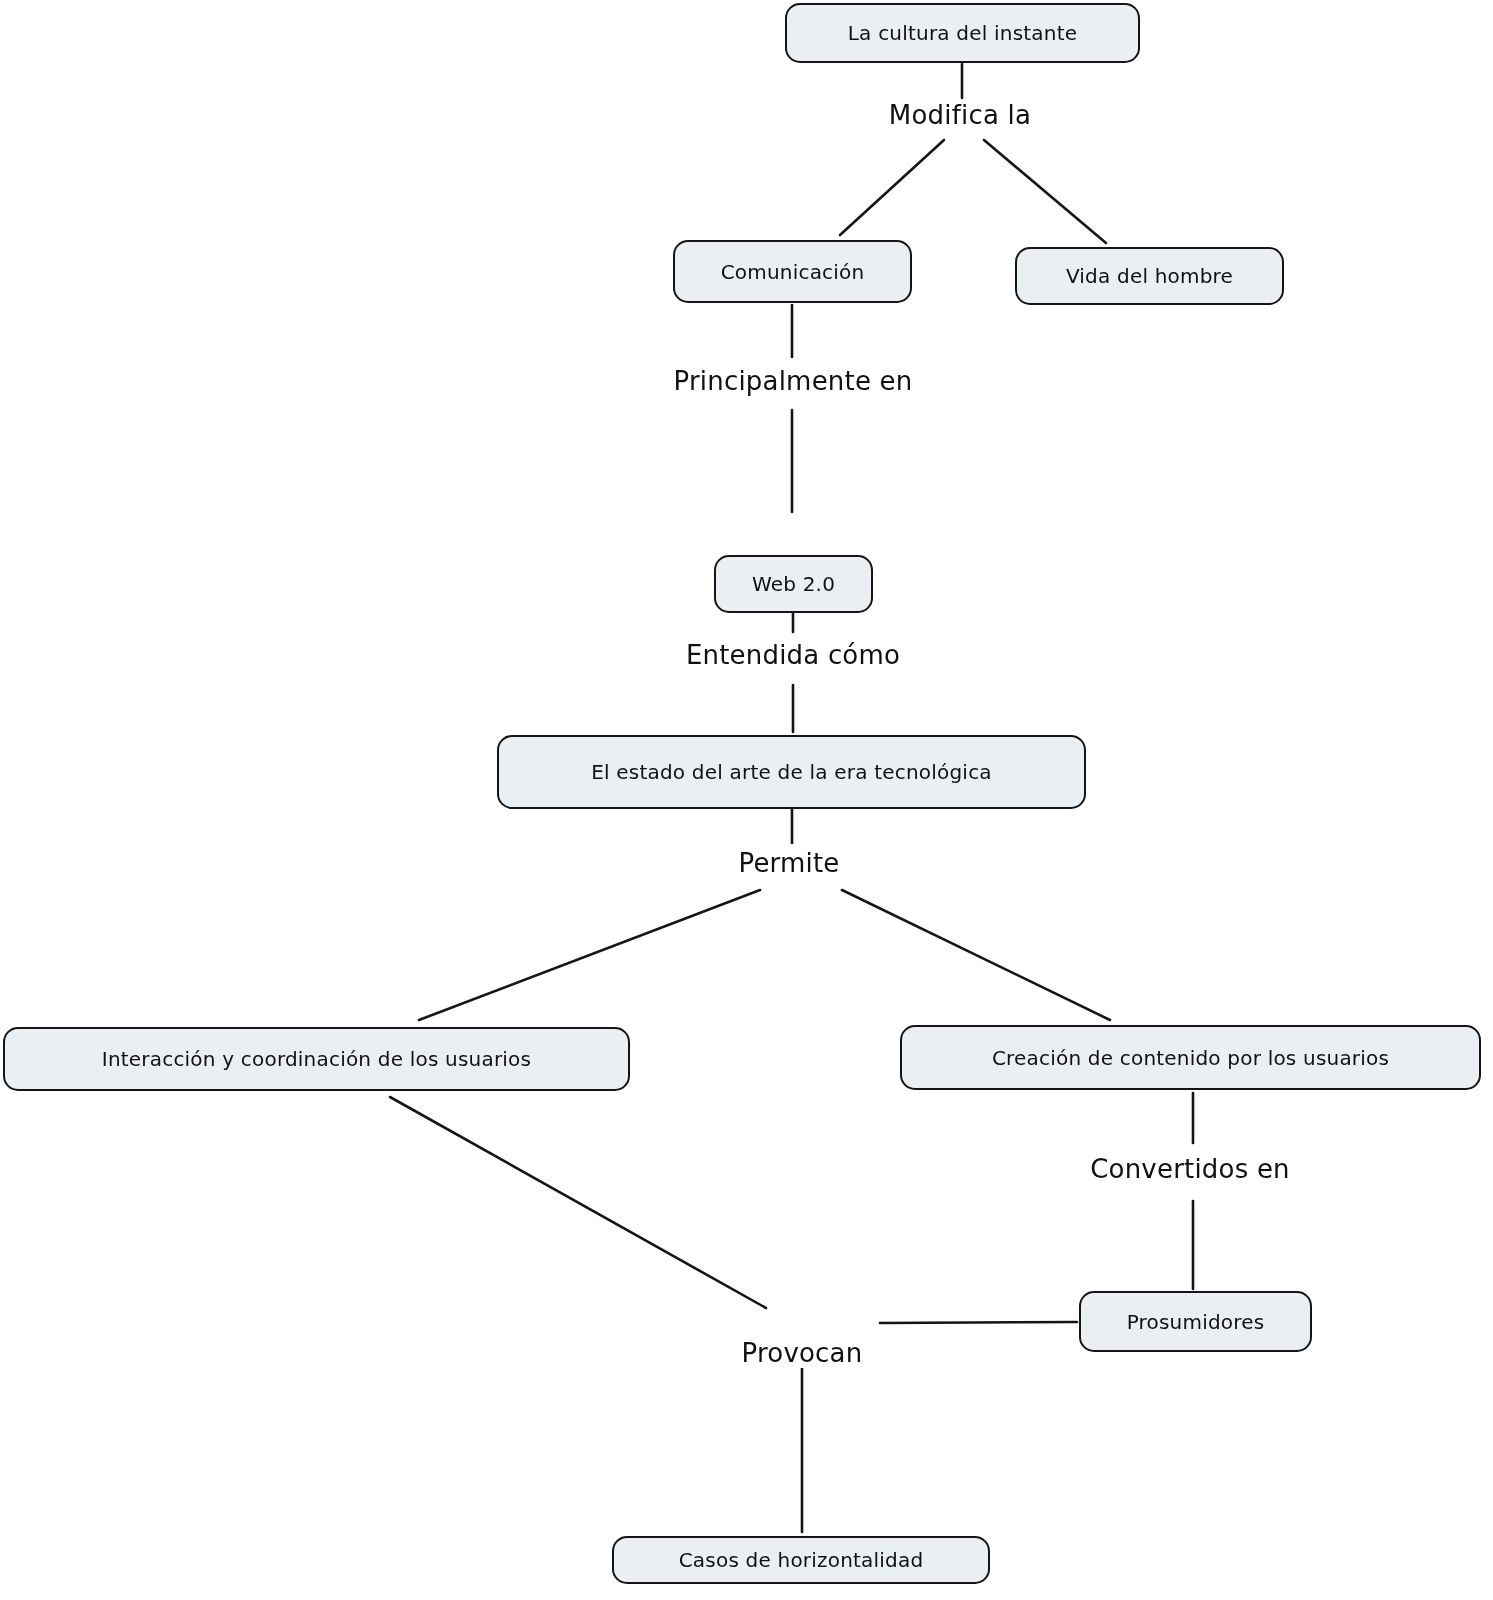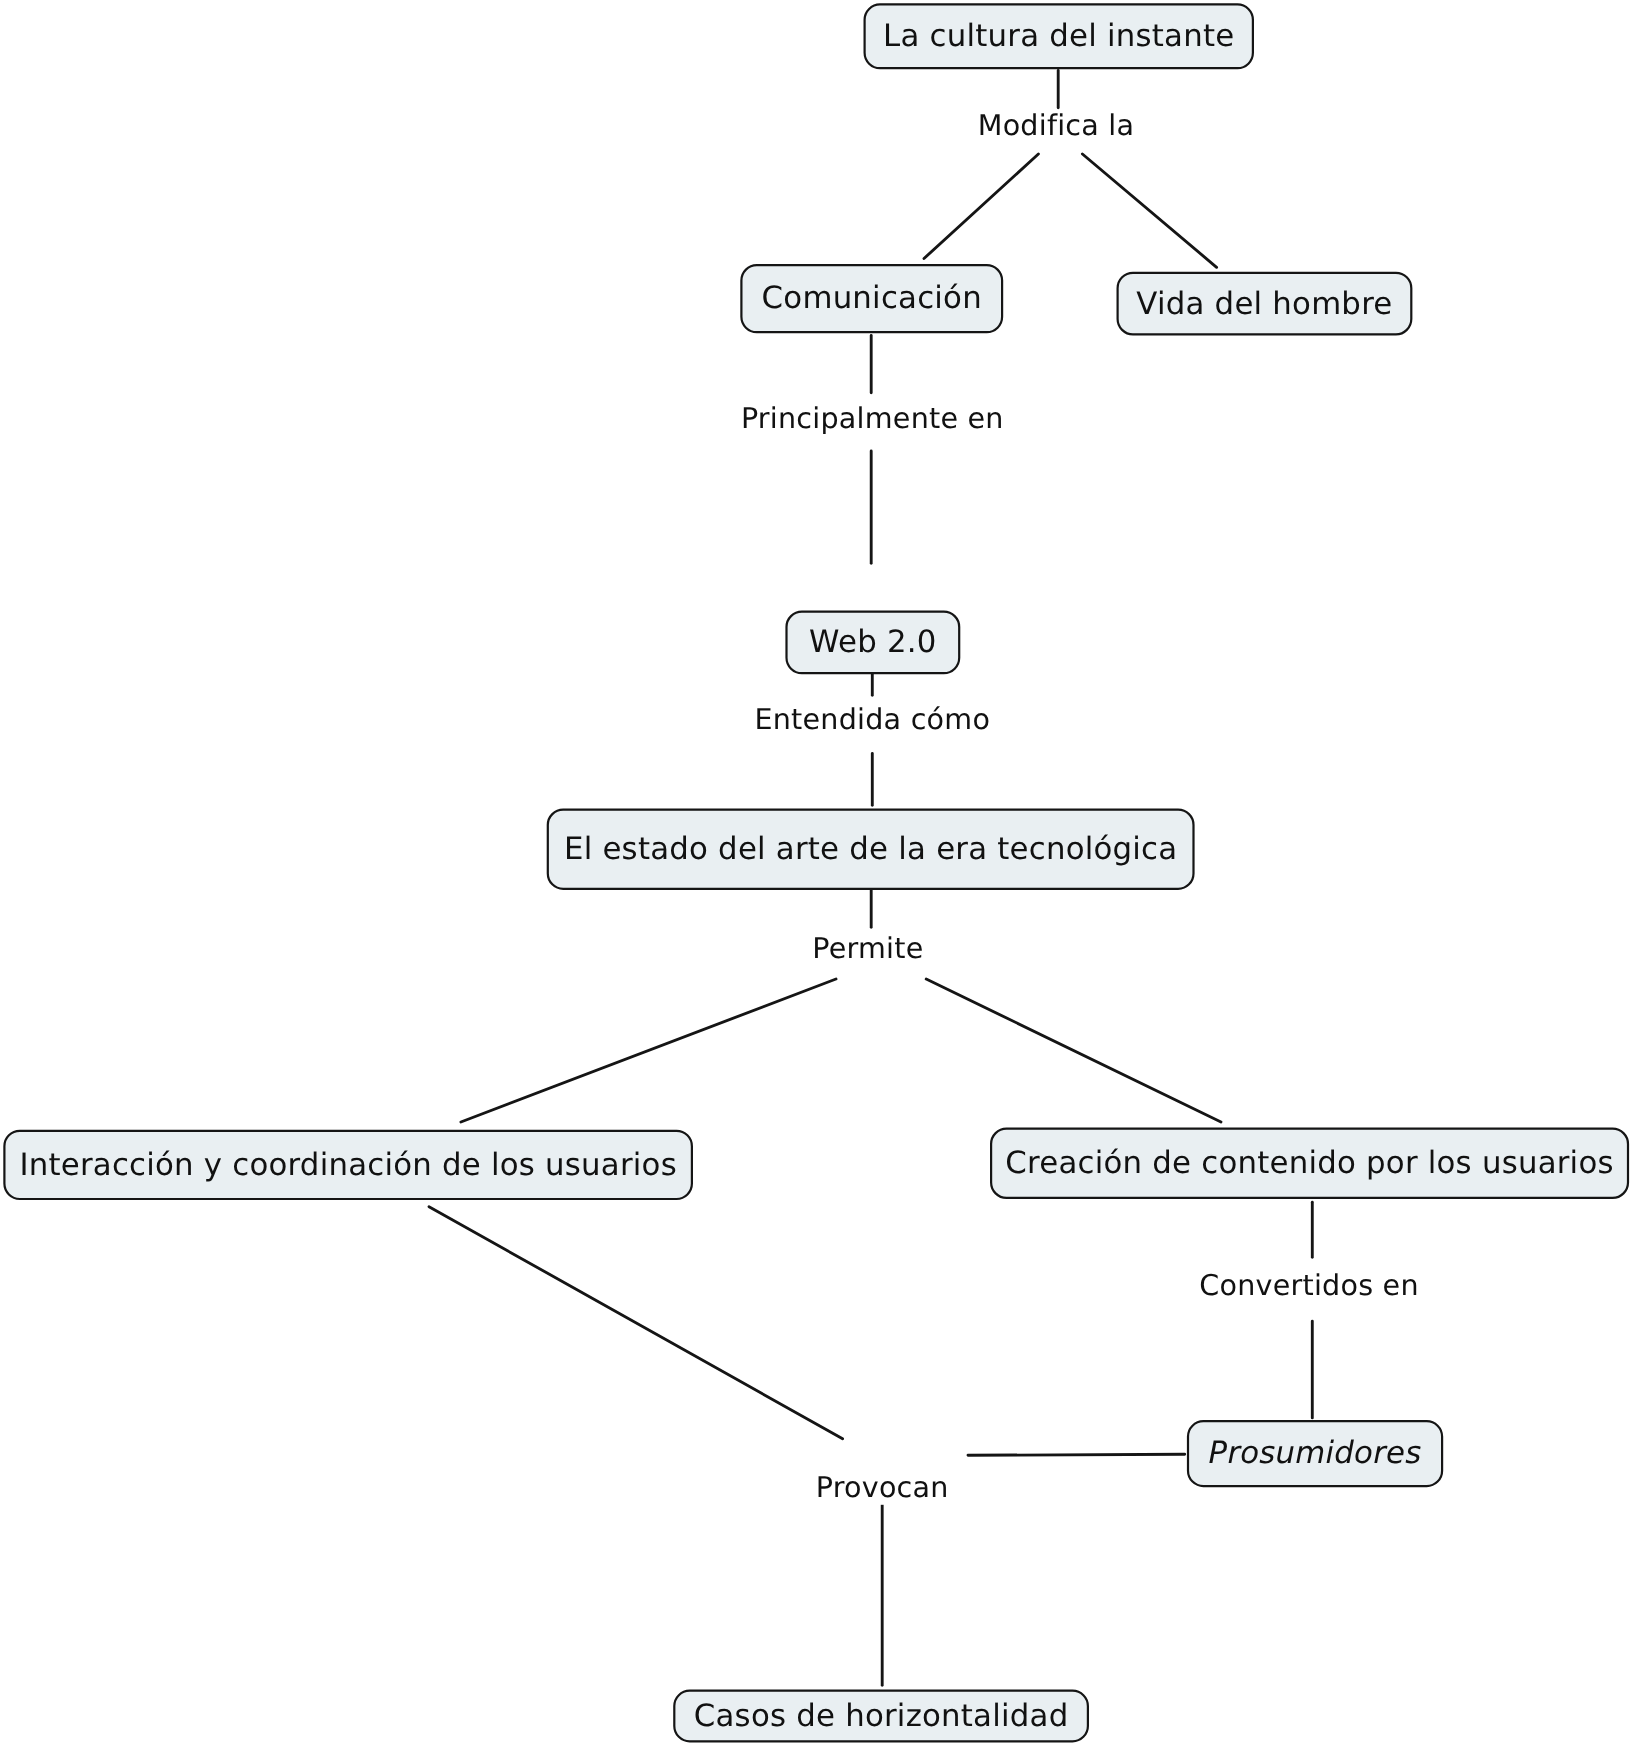--- a/index.html
+++ b/index.html
@@ -19,21 +19,21 @@
   }
   #edges{position:absolute;left:0;top:0;width:1493px;height:1600px;}
   #edges line{stroke:var(--line);stroke-width:2.6;stroke-linecap:round;}
   .node{
     position:absolute;
     box-sizing:border-box;
     background:var(--node-fill);
     border:2.4px solid var(--node-border);
     border-radius:15px;
     display:flex;align-items:center;justify-content:center;
-    font-size:28px;
+    font-size:20px;
     line-height:1.1;
     white-space:nowrap;
     padding:0 14px;
     letter-spacing:0.2px;
   }
   .linklabel{
     position:absolute;
     transform:translateX(-50%);
     font-size:26px;
     white-space:nowrap;
@@ -72,21 +72,21 @@
   <div class="node" style="left:1015px;top:247px;width:269px;height:58px;">Vida del hombre</div>
 
   <div class="node" style="left:714px;top:515px;width:159px;height:58px;margin-top:40px;">Web 2.0</div>
 
   <div class="node" style="left:497px;top:735px;width:589px;height:74px;">El estado del arte de la era tecnológica</div>
 
   <div class="node" style="left:3px;top:1027px;width:627px;height:64px;">Interacción y coordinación de los usuarios</div>
 
   <div class="node" style="left:900px;top:1025px;width:581px;height:65px;">Creación de contenido por los usuarios</div>
 
-  <div class="node" style="left:1079px;top:1291px;width:233px;height:61px;font-style:italic;">Prosumidores</div>
+  <div class="node" style="left:1079px;top:1291px;width:233px;height:61px;">Prosumidores</div>
 
   <div class="node" style="left:612px;top:1536px;width:378px;height:48px;">Casos de horizontalidad</div>
 
   <div class="linklabel" style="left:960px;top:100px;text-align:center;">Modifica la</div>
 
   <div class="linklabel" style="left:793px;top:366px;">Principalmente en</div>
 
   <div class="linklabel" style="left:793px;top:640px;">Entendida cómo</div>
 
   <div class="linklabel" style="left:789px;top:848px;">Permite</div>

